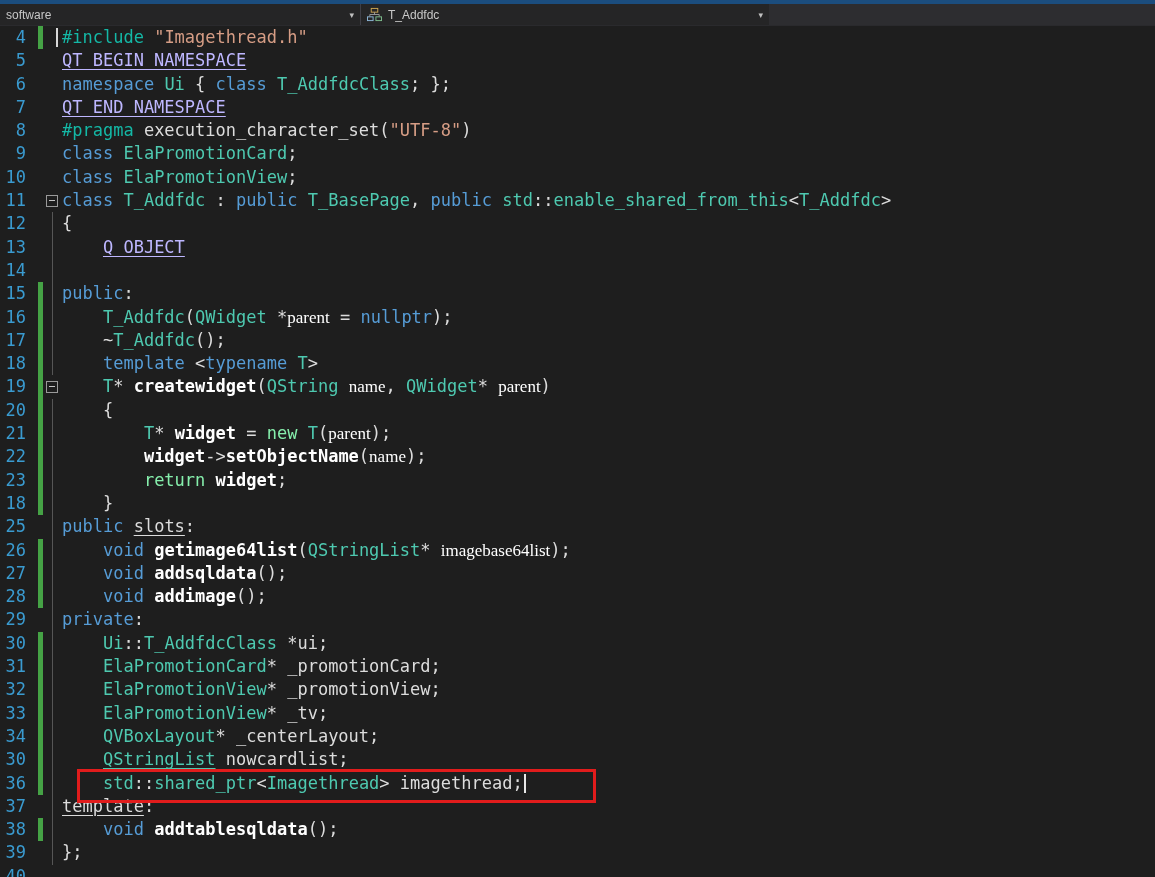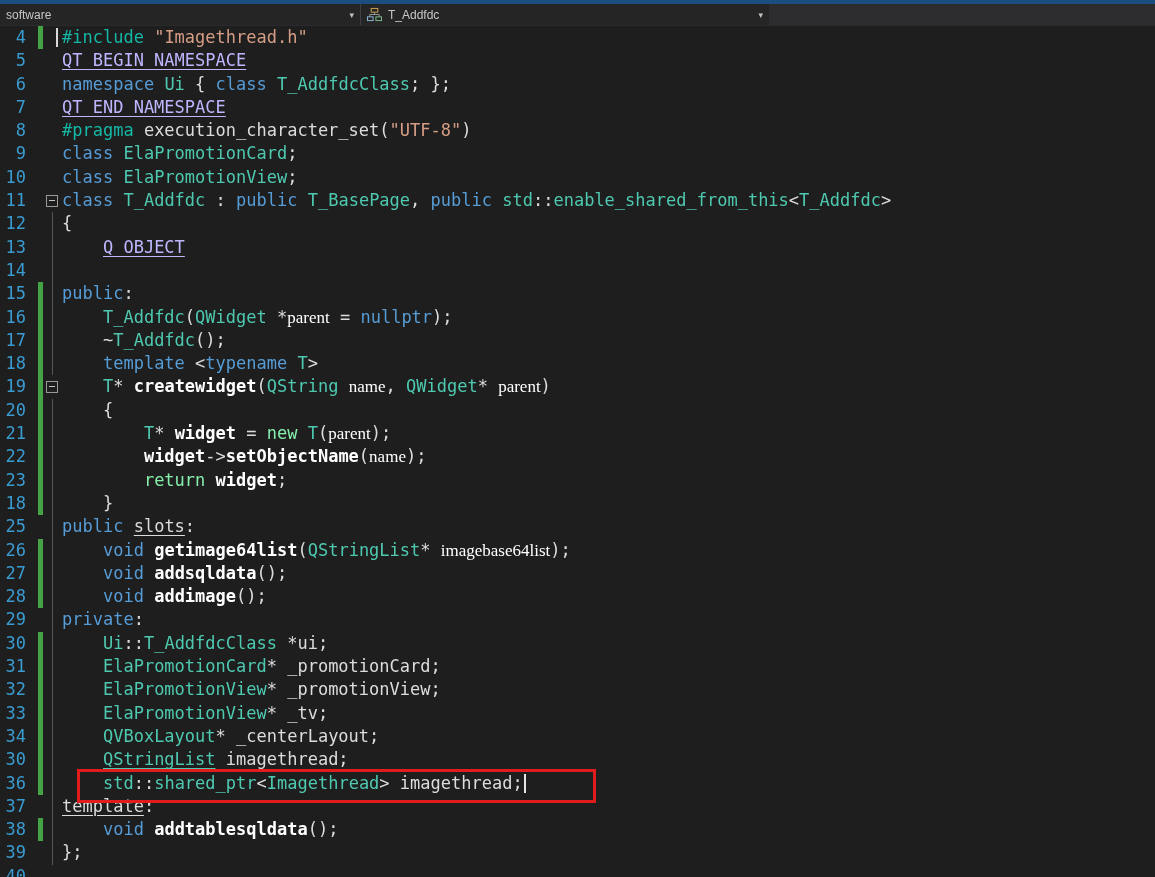--- a/index.html
+++ b/index.html
@@ -95,21 +95,21 @@
         <div class="row"><span class="ln">25</span><span class="chg"></span><span class="out guide"></span><span class="code"><span class="tk-k">public</span><span class="tk-t"> </span><span class="tk-tu">slots</span><span class="tk-t">:</span></span></div>
         <div class="row"><span class="ln">26</span><span class="chg changed"></span><span class="out guide"></span><span class="code"><span class="tk-t">    </span><span class="tk-k">void</span><span class="tk-t"> </span><span class="tk-f">getimage64list</span><span class="tk-t">(</span><span class="tk-y">QStringList</span><span class="tk-t">* </span><span class="tk-a">imagebase64list</span><span class="tk-t">);</span></span></div>
         <div class="row"><span class="ln">27</span><span class="chg changed"></span><span class="out guide"></span><span class="code"><span class="tk-t">    </span><span class="tk-k">void</span><span class="tk-t"> </span><span class="tk-f">addsqldata</span><span class="tk-t">();</span></span></div>
         <div class="row"><span class="ln">28</span><span class="chg changed"></span><span class="out guide"></span><span class="code"><span class="tk-t">    </span><span class="tk-k">void</span><span class="tk-t"> </span><span class="tk-f">addimage</span><span class="tk-t">();</span></span></div>
         <div class="row"><span class="ln">29</span><span class="chg"></span><span class="out guide"></span><span class="code"><span class="tk-k">private</span><span class="tk-t">:</span></span></div>
         <div class="row"><span class="ln">30</span><span class="chg changed"></span><span class="out guide"></span><span class="code"><span class="tk-t">    </span><span class="tk-y">Ui</span><span class="tk-t">::</span><span class="tk-y">T_AddfdcClass</span><span class="tk-t"> *ui;</span></span></div>
         <div class="row"><span class="ln">31</span><span class="chg changed"></span><span class="out guide"></span><span class="code"><span class="tk-t">    </span><span class="tk-y">ElaPromotionCard</span><span class="tk-t">* _promotionCard;</span></span></div>
         <div class="row"><span class="ln">32</span><span class="chg changed"></span><span class="out guide"></span><span class="code"><span class="tk-t">    </span><span class="tk-y">ElaPromotionView</span><span class="tk-t">* _promotionView;</span></span></div>
         <div class="row"><span class="ln">33</span><span class="chg changed"></span><span class="out guide"></span><span class="code"><span class="tk-t">    </span><span class="tk-y">ElaPromotionView</span><span class="tk-t">* _tv;</span></span></div>
         <div class="row"><span class="ln">34</span><span class="chg changed"></span><span class="out guide"></span><span class="code"><span class="tk-t">    </span><span class="tk-y">QVBoxLayout</span><span class="tk-t">* _centerLayout;</span></span></div>
-        <div class="row"><span class="ln">30</span><span class="chg changed"></span><span class="out guide"></span><span class="code"><span class="tk-t">    </span><span class="tk-yu">QStringList</span><span class="tk-t"> imagethread;</span></span></div>
+        <div class="row"><span class="ln">30</span><span class="chg changed"></span><span class="out guide"></span><span class="code"><span class="tk-t">    </span><span class="tk-yu">QStringList</span><span class="tk-t"> nowcardlist;</span></span></div>
         <div class="row"><span class="ln">36</span><span class="chg changed"></span><span class="out guide"></span><span class="code"><span class="tk-t">    </span><span class="tk-y">std</span><span class="tk-t">::</span><span class="tk-y">shared_ptr</span><span class="tk-t">&lt;</span><span class="tk-y">Imagethread</span><span class="tk-t">&gt; imagethread;</span></span></div>
         <div class="row"><span class="ln">37</span><span class="chg"></span><span class="out guide"></span><span class="code"><span class="tk-tu">template</span><span class="tk-t">:</span></span></div>
         <div class="row"><span class="ln">38</span><span class="chg changed"></span><span class="out guide"></span><span class="code"><span class="tk-t">    </span><span class="tk-k">void</span><span class="tk-t"> </span><span class="tk-f">addtablesqldata</span><span class="tk-t">();</span></span></div>
         <div class="row"><span class="ln">39</span><span class="chg"></span><span class="out guide"></span><span class="code"><span class="tk-t">};</span></span></div>
         <div class="row"><span class="ln">40</span><span class="chg"></span><span class="out"></span><span class="code"></span></div>
       </div>
     <div class="redbox"></div>
     <div class="caret"></div>
   </div>
 </div>

